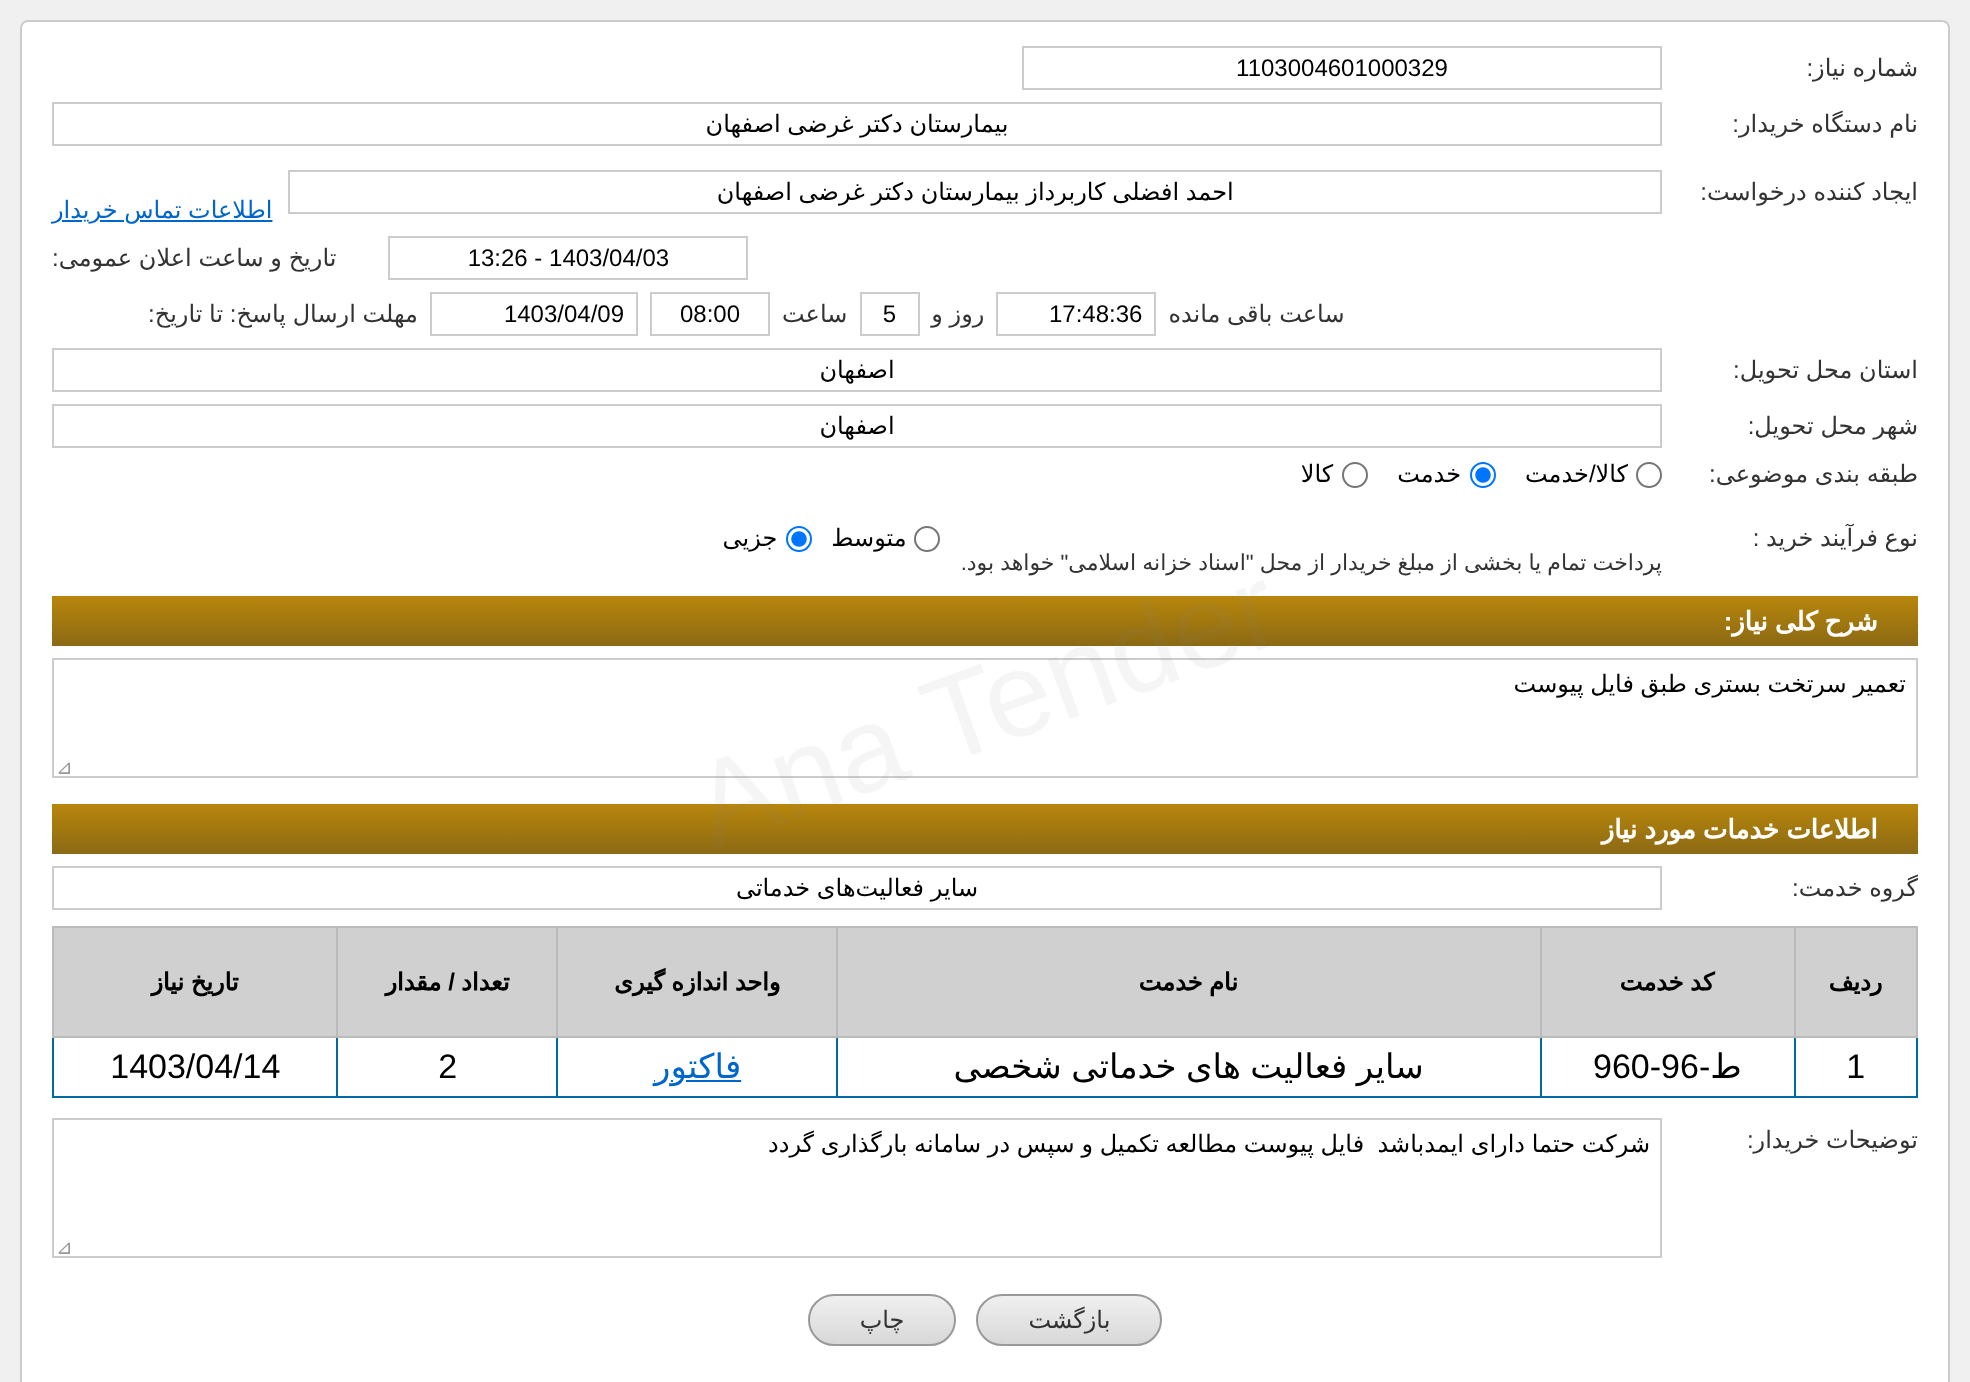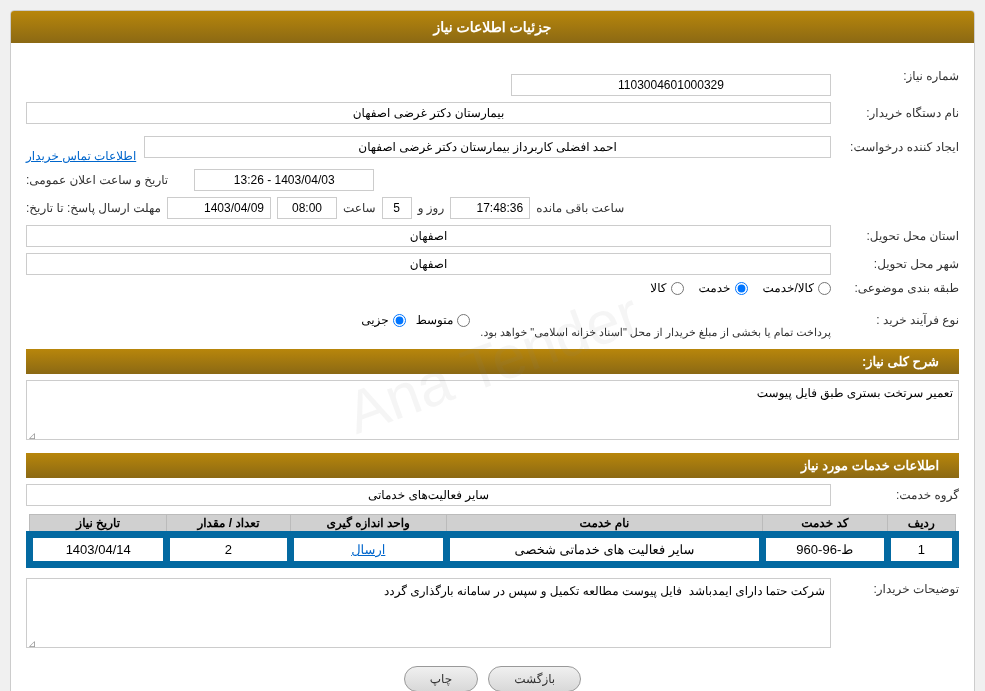--- a/index.html
+++ b/index.html
@@ -138,30 +138,30 @@
       position: relative;
     }
     .service-table {
       width: 100%;
       border-collapse: collapse;
       margin-top: 8px;
     }
     .service-table th {
       background: #d0d0d0;
       border: 1px solid #bbb;
-      padding: 1px 8px;
+      padding: 20px 8px;
       text-align: center;
       font-size: 12px;
       font-weight: bold;
     }
     .service-table td {
-      border: 7px solid #0369a1;
+      border: 1px solid #0369a1;
       padding: 4px 8px;
       text-align: center;
-      font-size: 13px;
+      font-size: 17px;
       background: #fff;
     }
     .service-table td.link-cell {
       color: #0066cc;
       text-decoration: underline;
       cursor: pointer;
     }
     .buyer-desc-box {
       border: 1px solid #ccc;
       padding: 5px;
@@ -230,29 +230,26 @@
     }
   </style>
 </head>
 <body>
 
 <div class="page-wrapper">
   <div class="main-card content-relative">
 
     <div class="watermark">Ana Tender</div>
 
-    <div class="card-header">
-      <span>جزئیات اطلاعات نیاز</span>
-    </div>
 
     <div class="card-body">
 
       <div class="info-row">
         <span class="info-label">شماره نیاز:</span>
-        <div class="info-value" style="max-width:320px; text-align:center;margin-top:19px;">1103004601000329</div>
+        <div class="info-value" style="max-width:320px; text-align:center;">1103004601000329</div>
       </div>
 
       <div class="info-row">
         <span class="info-label">نام دستگاه خریدار:</span>
         <div class="info-value">بیمارستان دکتر غرضی اصفهان</div>
       </div>
 
       <div class="info-row">
         <span class="info-label">ایجاد کننده درخواست:</span>
         <div class="info-value">احمد افضلی کاربرداز بیمارستان دکتر غرضی اصفهان</div>
@@ -265,21 +262,21 @@
       </div>
 
       <div class="deadline-row">
         <span class="info-label" style="min-width:auto;">ساعت باقی مانده</span>
         <div class="small-box" style="min-width:80px;text-align:right;">17:48:36</div>
         <span class="info-label" style="min-width:auto;">روز و</span>
         <div class="small-box" style="min-width:30px;">5</div>
         <span class="info-label" style="min-width:auto;">ساعت</span>
         <div class="small-box" style="min-width:60px;">08:00</div>
         <div class="small-box" style="min-width:100px;padding-left:36px;">1403/04/09</div>
-        <span class="info-label" style="min-width:auto;">مهلت ارسال پاسخ: تا تاریخ:</span>
+        <span class="info-label" style="min-width:auto;margin-left:48px;">مهلت ارسال پاسخ: تا تاریخ:</span>
       </div>
 
       <div class="info-row">
         <span class="info-label">استان محل تحویل:</span>
         <div class="info-value">اصفهان</div>
       </div>
 
       <div class="info-row">
         <span class="info-label">شهر محل تحویل:</span>
         <div class="info-value">اصفهان</div>
@@ -345,21 +342,21 @@
             <th><span>تعداد / مقدار</span></th>
             <th><span>تاریخ نیاز</span></th>
           </tr>
         </thead>
         <tbody id="services-tbody">
 
         <tr>
       <td>1</td>
       <td>ط-96-960</td>
       <td>سایر فعالیت های خدماتی شخصی</td>
-      <td class="link-cell">ارسال</td>
+      <td class="link-cell">فاکتور</td>
       <td>2</td>
       <td>1403/04/14</td>
     </tr>
           </tbody>
       </table>
 
       <div class="info-row" style="margin-top:10px; align-items: flex-start;">
         <span class="info-label" style="padding-top:4px;">توضیحات خریدار:</span>
         <div class="textarea-wrapper" style="flex:1;">
           <textarea class="buyer-desc-box" style="font-family: Tahoma, Arial, sans-serif; font-size: 12px;">شرکت حتما دارای ایمدباشد  فایل پیوست مطالعه تکمیل و سپس در سامانه بارگذاری گردد</textarea>

